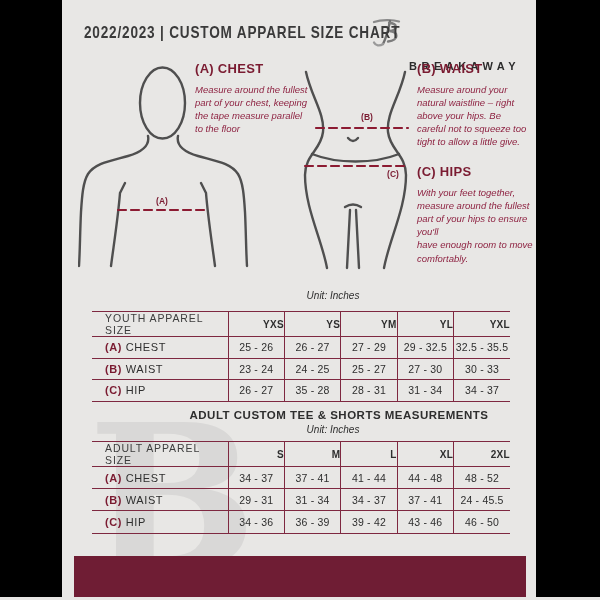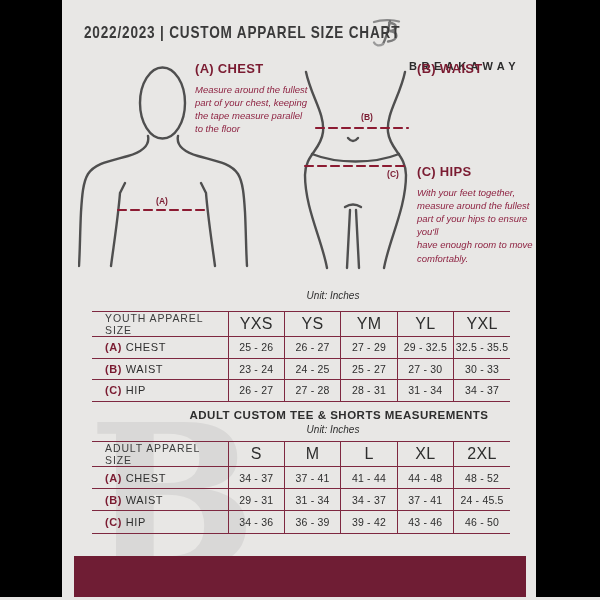--- a/index.html
+++ b/index.html
@@ -62,21 +62,21 @@
     border-top:1.5px solid #7e2840;padding:0;overflow:hidden;margin-top:32px;
   }
   .size-table tr:last-child td{border-bottom:1.5px solid #7e2840;}
   .size-table th:not(:first-child),.size-table td:not(:first-child){border-left:1px solid #7e2840;}
   .size-table tr{height:21.5px;}
   table.adult tr{height:22.2px;}
   th.label-head{
     font-size:10.5px;font-weight:400;color:#3c3c3c;letter-spacing:.9px;
     text-align:left;padding-left:13px;
   }
-  th.size-head{font-size:16px;font-weight:400;color:#2e2e2e;text-align:center;letter-spacing:.3px;}
+  th.size-head{font-size:10px;font-weight:700;color:#2e2e2e;text-align:right;letter-spacing:.3px;}
   td.rowlab{text-align:left;padding-left:13px;font-size:11px;color:#2e2e2e;letter-spacing:.6px;}
   td.rowlab .key{color:#7a1b31;font-weight:700;}
   td.val{font-size:10.5px;color:#2e2e2e;text-align:center;letter-spacing:.2px;}
 
   .watermark{
     position:absolute;left:26px;top:398px;z-index:0;
     font-family:"DejaVu Serif", serif;font-weight:700;
     font-size:200px;line-height:1;color:#d9d8d7;
   }
   .footer-bar{
@@ -124,20 +124,21 @@
     <path class="dash" d="M 24,70 L 116,70"></path>
     <path class="dash" d="M 13,108 L 115,108"></path>
   </svg>
   <span class="marker abs-z" style="left:292px;top:112px;">(B)</span>
   <span class="marker abs-z" style="left:318px;top:169px;">(C)</span>
 
   <div class="sec-heading abs-z" style="left:133px;top:61px;">(A) CHEST</div>
   <div class="sec-desc abs-z" style="left:133px;top:83px;width:116px;">Measure around the fullest part of your chest, keeping the tape measure parallel to the floor</div>
 
   <div class="sec-heading abs-z" style="left:355px;top:61px;">(B) WAIST</div>
+  <div class="sec-desc abs-z" style="left:355px;top:83px;width:114px;">Measure around your natural waistline – right above your hips. Be careful not to squeeze too tight to allow a little give.</div>
 
   <div class="sec-heading abs-z" style="left:355px;top:164px;">(C) HIPS</div>
   <div class="sec-desc abs-z" style="left:355px;top:186px;width:118px;">With your feet together, measure around the fullest part of your hips to ensure you'll
 have enough room to move comfortably.</div>
 
   <div class="tbl-unit abs-z" style="top:290px;">Unit: Inches</div>
   <table class="size-table youth" style="top:311px;">
       <colgroup>
         <col style="width: 136px;">
         <col style="width: 56.4px;">
@@ -169,21 +170,21 @@
           <td class="rowlab"><span class="key">(B) </span>WAIST</td>
           <td class="val">23 - 24</td>
           <td class="val">24 - 25</td>
           <td class="val">25 - 27</td>
           <td class="val">27 - 30</td>
           <td class="val">30 - 33</td>
         </tr>
         <tr>
           <td class="rowlab"><span class="key">(C) </span>HIP</td>
           <td class="val">26 - 27</td>
-          <td class="val">27 - 28</td>
+          <td class="val">35 - 28</td>
           <td class="val">28 - 31</td>
           <td class="val">31 - 34</td>
           <td class="val">34 - 37</td>
         </tr>
       </tbody>
     </table>
 
   <div class="tbl-title abs-z" style="top:409px;padding-left:40px;">ADULT CUSTOM TEE &amp; SHORTS MEASUREMENTS</div>
   <div class="tbl-unit abs-z" style="top:424px;">Unit: Inches</div>
   <table class="size-table adult" style="top:441px;">

